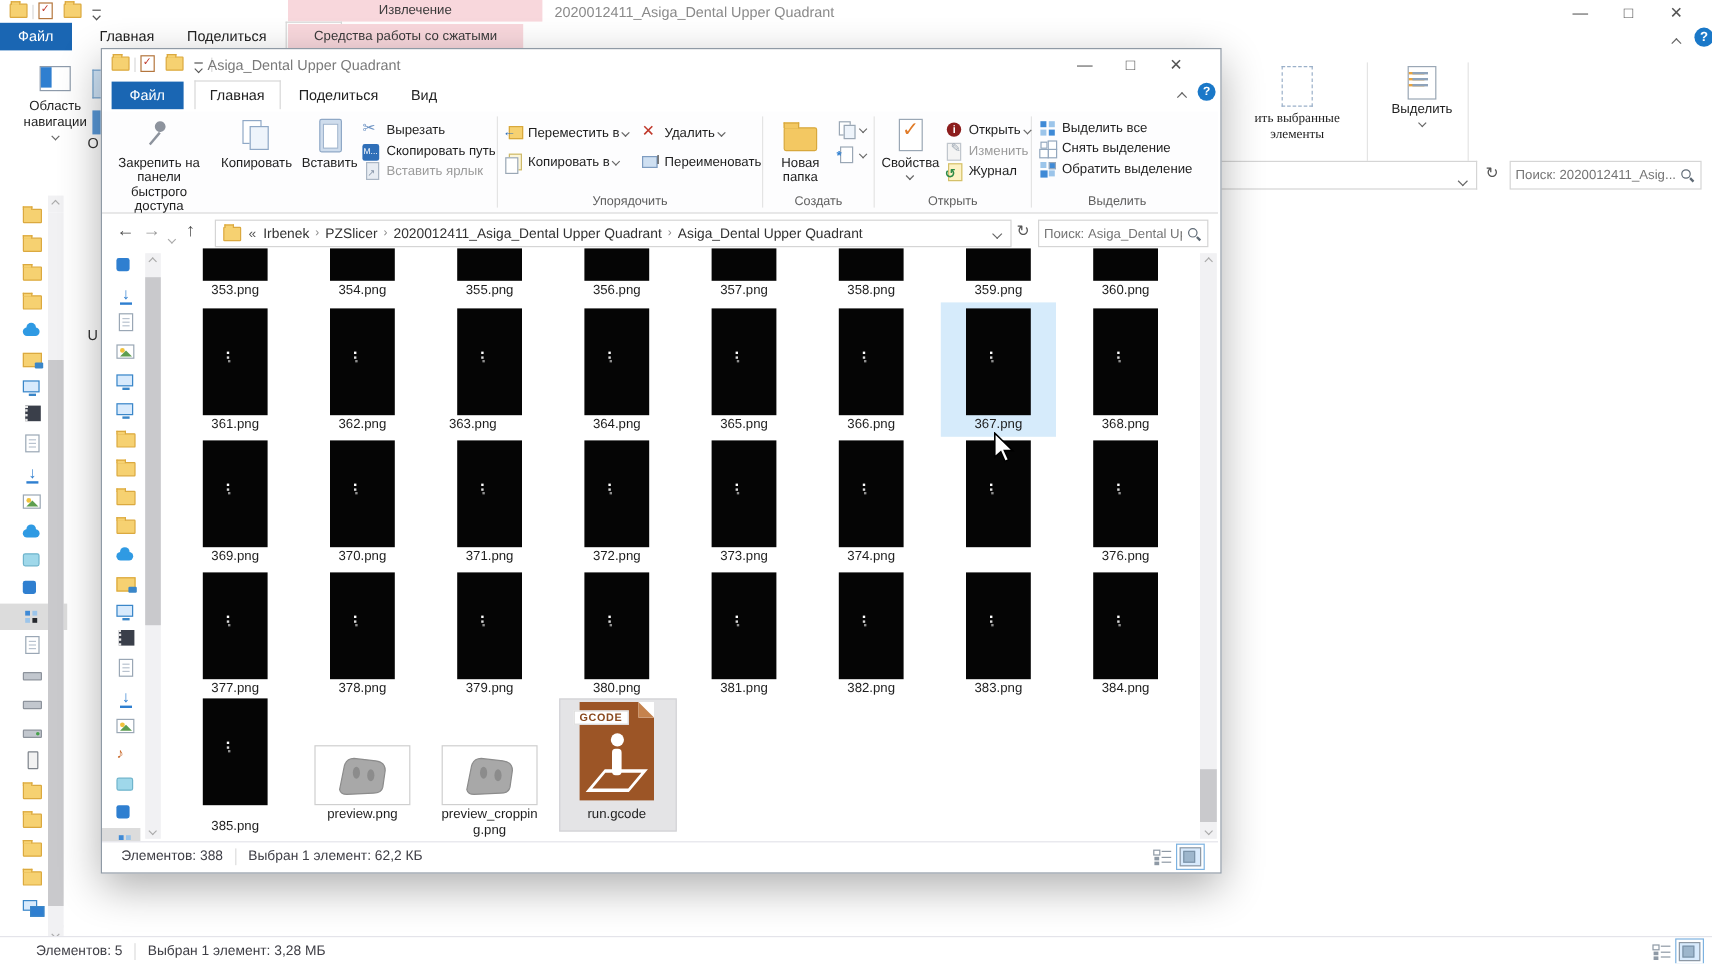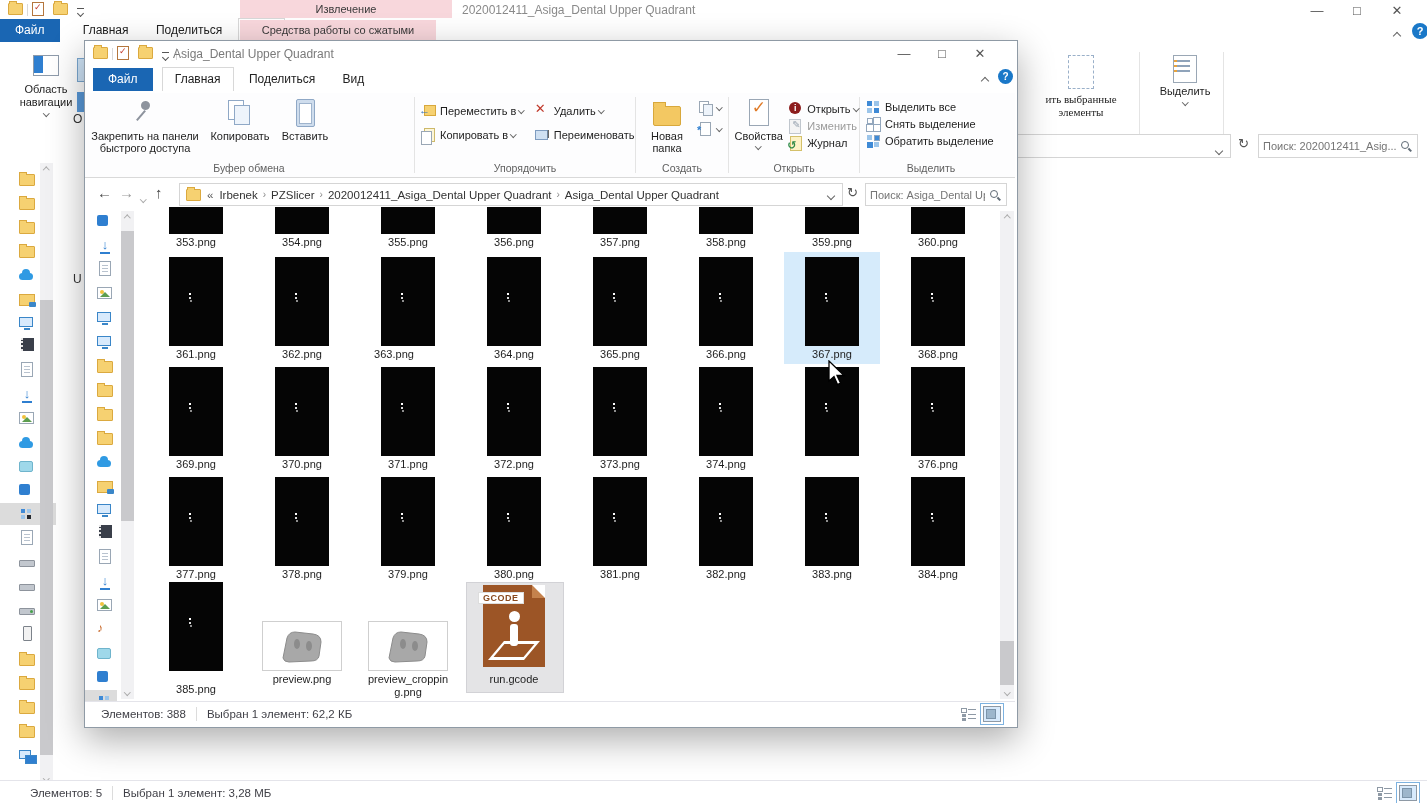--- a/index.html
+++ b/index.html
@@ -301,20 +301,34 @@
             <span>быстрого доступа</span>
           </div>
           <div class="bigbtn" style="width:62px;">
             <span class="bi bi-copy"></span>
             <span>Копировать</span>
           </div>
           <div class="bigbtn" style="width:52px;">
             <span class="bi bi-paste"></span>
             <span>Вставить</span>
           </div>
+          <div style="padding-top:4px;">
+            <div class="smallrow">
+                <span class="ri ri-cut"></span>
+                <span>Вырезать</span>
+              </div>
+            <div class="smallrow">
+                <span class="ri ri-path"></span>
+                <span>Скопировать путь</span>
+              </div>
+            <div class="smallrow dis">
+                <span class="ri ri-shortcut"></span>
+                <span>Вставить ярлык</span>
+              </div>
+          </div>
         </div>
         <div class="glabel">Буфер обмена</div>
       </div>
       <div class="rsep"></div>
 
       <div class="rgroup" style="width:218px;">
         <div class="gbody" style="padding-top:8px;">
           <div style="margin-left:4px;">
             <div class="smallrow">
                 <span class="ri ri-move"></span>

